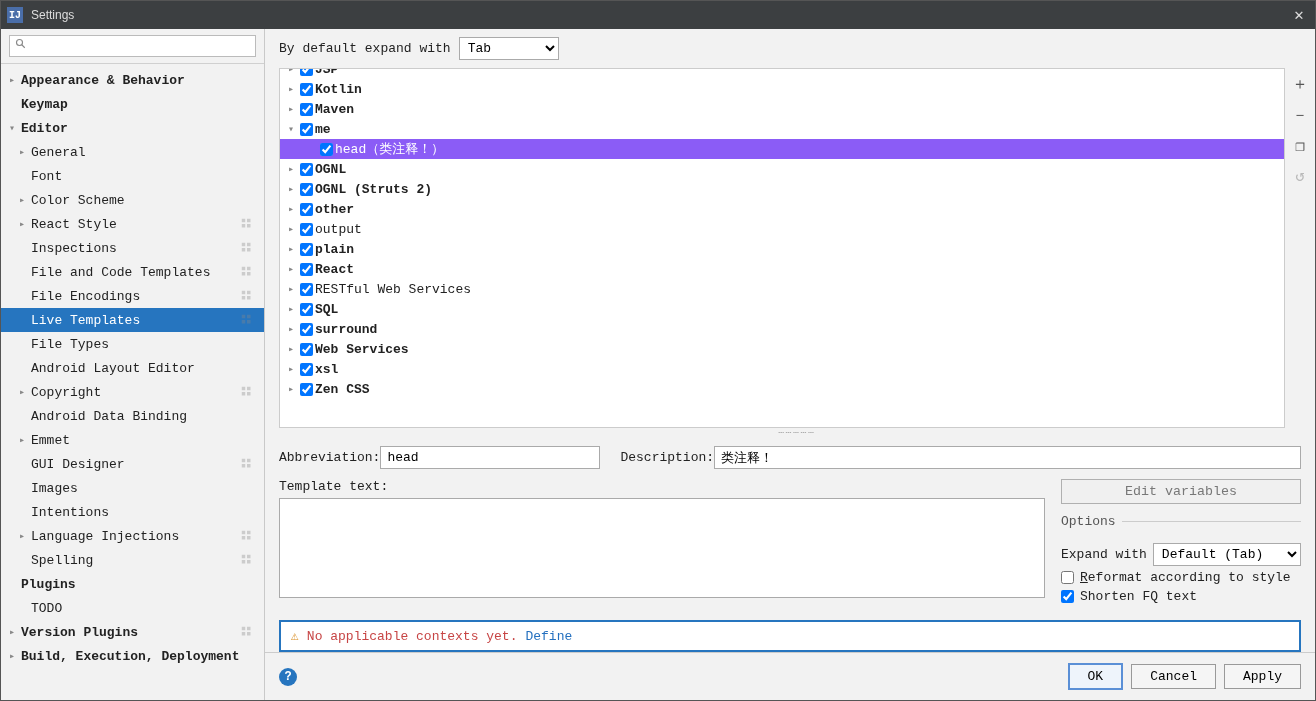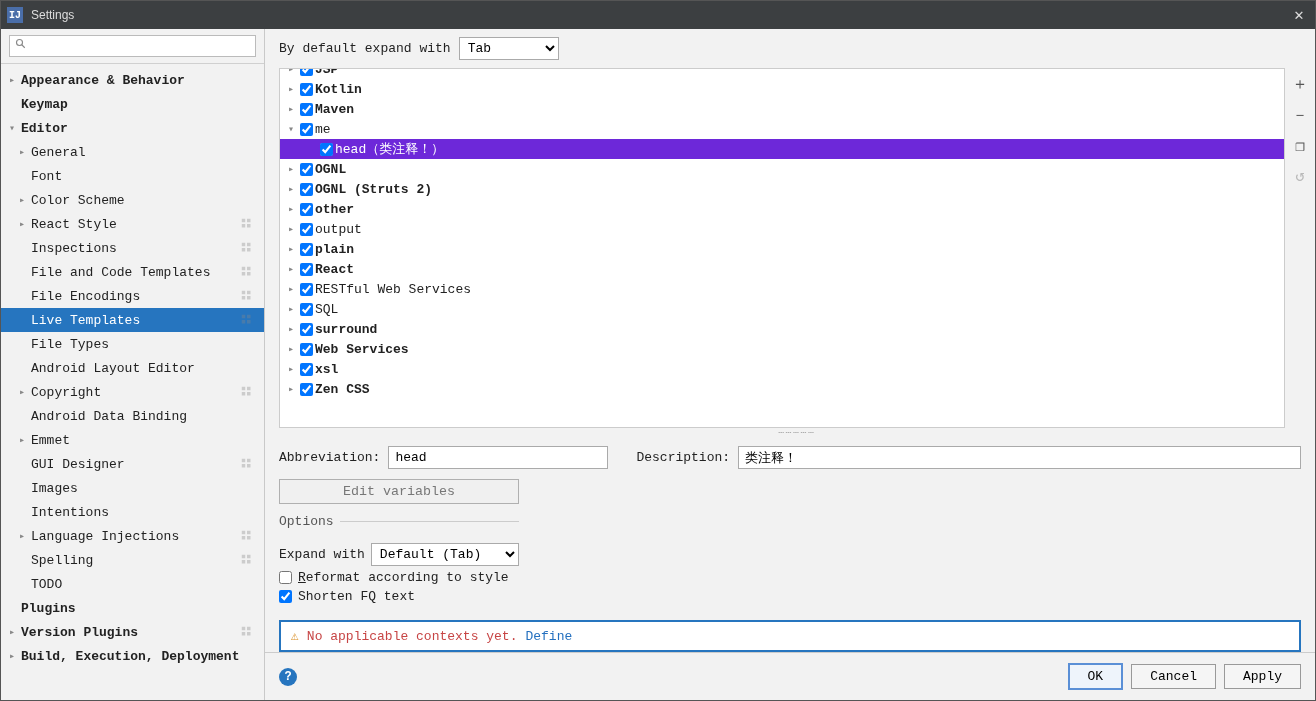--- a/index.html
+++ b/index.html
@@ -29,28 +29,28 @@
 .breadcrumb .sep { color: #888; margin: 0 4px; font-weight: normal;}
 .reset { color: #2470bf; cursor: pointer; font-weight: bold;}
 .expand-row { padding: 8px 14px; display: flex; align-items: center; gap: 8px; }
 .expand-row select { font-family: inherit; font-size: 13px; width: 100px; padding: 2px 4px; border: 1px solid #aaa; background:#fff;}
 .content-wrap { flex:1; display:flex; min-height:0; }
 .template-area { flex:1; display:flex; flex-direction:column; min-height:0;}
 .template-list { flex: 1; overflow-y: auto; border: 1px solid #ccc; margin: 0 0 0 14px; background: #fff; min-height: 0;}
 .tmpl-row { display: flex; align-items: center; height: 20px; padding-left: 8px; cursor: pointer;}
 .tmpl-row .arrow { width: 12px; color: #888; font-size: 10px;}
 .tmpl-row input[type=checkbox] { margin-right: 2px; width:13px; height:13px;}
-.tmpl-row.selected { background: #6d28d9; color: white; }
+.tmpl-row.selected { background: #8b5cf6; color: white; }
 .tmpl-row.child { padding-left: 40px; }
 .toolbar-right { width: 30px; display:flex; flex-direction:column; align-items:center; padding-top:6px; gap:10px;}
 .toolbar-right span { cursor:pointer; color:#555; font-size:16px; width:18px; text-align:center;}
 .toolbar-right span.disabled{ color:#bbb;}
 .drag-handle { height: 10px; display:flex; align-items:center; justify-content:center; font-size:9px; color:#999; letter-spacing:2px; margin-left:14px;}
 .form-area { padding: 8px 14px 8px 14px; }
-.form-row1 { display: flex; align-items: center; gap: 8px; margin-bottom: 10px;}
+.form-row1 { display: flex; align-items: center; gap: 0; margin-bottom: 10px;}
 .form-row1 label {}
 .form-row1 input { border: 1px solid #aaa; padding: 3px 6px; font-family: inherit; font-size: 13px; background:#fff;}
 .abbr-input{ width:220px;}
 .desc-input{ flex:1;}
 .form-row2 { display:flex; gap:16px; align-items:flex-start;}
 .text-col{ flex:1; display:flex; flex-direction:column;}
 .text-col label{ margin-bottom:4px;}
 .text-col textarea{ height:100px; border:1px solid #aaa; font-family:inherit; font-size:13px; resize:none; background:#fff;}
 .opts-col{ width:240px;}
 .edit-vars{ width:100%; padding:4px; border:1px solid #b0b0b0; background:#f0f0f0; color:#777; margin-bottom:10px; font-family:inherit;}
@@ -219,27 +219,27 @@
           <div class="tree-item lvl1">
             <span class="arrow none"></span>
             <span>Spelling</span>
             <span class="badge"><svg viewBox="0 0 16 16">
                 <rect x="2" y="2" width="4" height="4" fill="#888"></rect>
                 <rect x="8" y="2" width="4" height="4" fill="#888"></rect>
                 <rect x="2" y="8" width="4" height="4" fill="#888"></rect>
                 <rect x="8" y="8" width="4" height="4" fill="#888"></rect>
               </svg></span>
           </div>
+          <div class="tree-item lvl0 bold">
+            <span class="arrow none"></span>
+            <span>Plugins</span>
+          </div>
           <div class="tree-item lvl1">
             <span class="arrow none"></span>
             <span>TODO</span>
-          </div>
-          <div class="tree-item lvl0 bold">
-            <span class="arrow none"></span>
-            <span>Plugins</span>
           </div>
           <div class="tree-item lvl0 bold">
             <span class="arrow">▸</span>
             <span>Version Plugins</span>
             <span class="badge"><svg viewBox="0 0 16 16">
                 <rect x="2" y="2" width="4" height="4" fill="#888"></rect>
                 <rect x="8" y="2" width="4" height="4" fill="#888"></rect>
                 <rect x="2" y="8" width="4" height="4" fill="#888"></rect>
                 <rect x="8" y="8" width="4" height="4" fill="#888"></rect>
               </svg></span>
@@ -269,21 +269,21 @@
                 <span style="font-weight: bold;">Kotlin</span>
               </div>
               <div class="tmpl-row">
                 <span class="arrow">▸</span>
                 <input type="checkbox" checked="" style="">
                 <span style="font-weight: bold;">Maven</span>
               </div>
               <div class="tmpl-row">
                 <span class="arrow">▾</span>
                 <input type="checkbox" checked="" style="">
-                <span style="font-weight: normal;">me</span>
+                <span style="font-weight: bold;">me</span>
               </div>
               <div class="tmpl-row child selected">
                 <input type="checkbox" checked="" style="">
                 <span>head（类注释！）</span>
               </div>
               <div class="tmpl-row">
                 <span class="arrow">▸</span>
                 <input type="checkbox" checked="" style="">
                 <span style="font-weight: bold;">OGNL</span>
               </div>
@@ -313,21 +313,21 @@
                 <span style="font-weight: bold;">React</span>
               </div>
               <div class="tmpl-row">
                 <span class="arrow">▸</span>
                 <input type="checkbox" checked="" style="">
                 <span style="font-weight: normal;">RESTful Web Services</span>
               </div>
               <div class="tmpl-row">
                 <span class="arrow">▸</span>
                 <input type="checkbox" checked="" style="">
-                <span style="font-weight: normal;">SQL</span>
+                <span style="font-weight: bold;">SQL</span>
               </div>
               <div class="tmpl-row">
                 <span class="arrow">▸</span>
                 <input type="checkbox" checked="" style="">
                 <span style="font-weight: bold;">surround</span>
               </div>
               <div class="tmpl-row">
                 <span class="arrow">▸</span>
                 <input type="checkbox" checked="" style="">
                 <span style="font-weight: bold;">Web Services</span>
@@ -353,20 +353,24 @@
       </div>
       <div class="drag-handle">┄┄┄┄┄</div>
       <div class="form-area">
         <div class="form-row1">
           <label>Abbreviation:</label>
           <input class="abbr-input" type="text" value="head" style="">
           <label style="margin-left:20px;">Description:</label>
           <input class="desc-input" type="text" value="类注释！" style="">
         </div>
         <div class="form-row2">
+          <div class="text-col">
+            <label>Template text:</label>
+            <textarea style=""></textarea>
+          </div>
           <div class="opts-col">
             <button class="edit-vars" disabled="">Edit variables</button>
             <fieldset class="opts-fieldset">
               <legend>Options</legend>
               <div class="opt-row">
                 <span>Expand with</span>
                 <select><option>Default (Tab)</option></select>
               </div>
               <div class="opt-row">
                 <input type="checkbox" style="">

